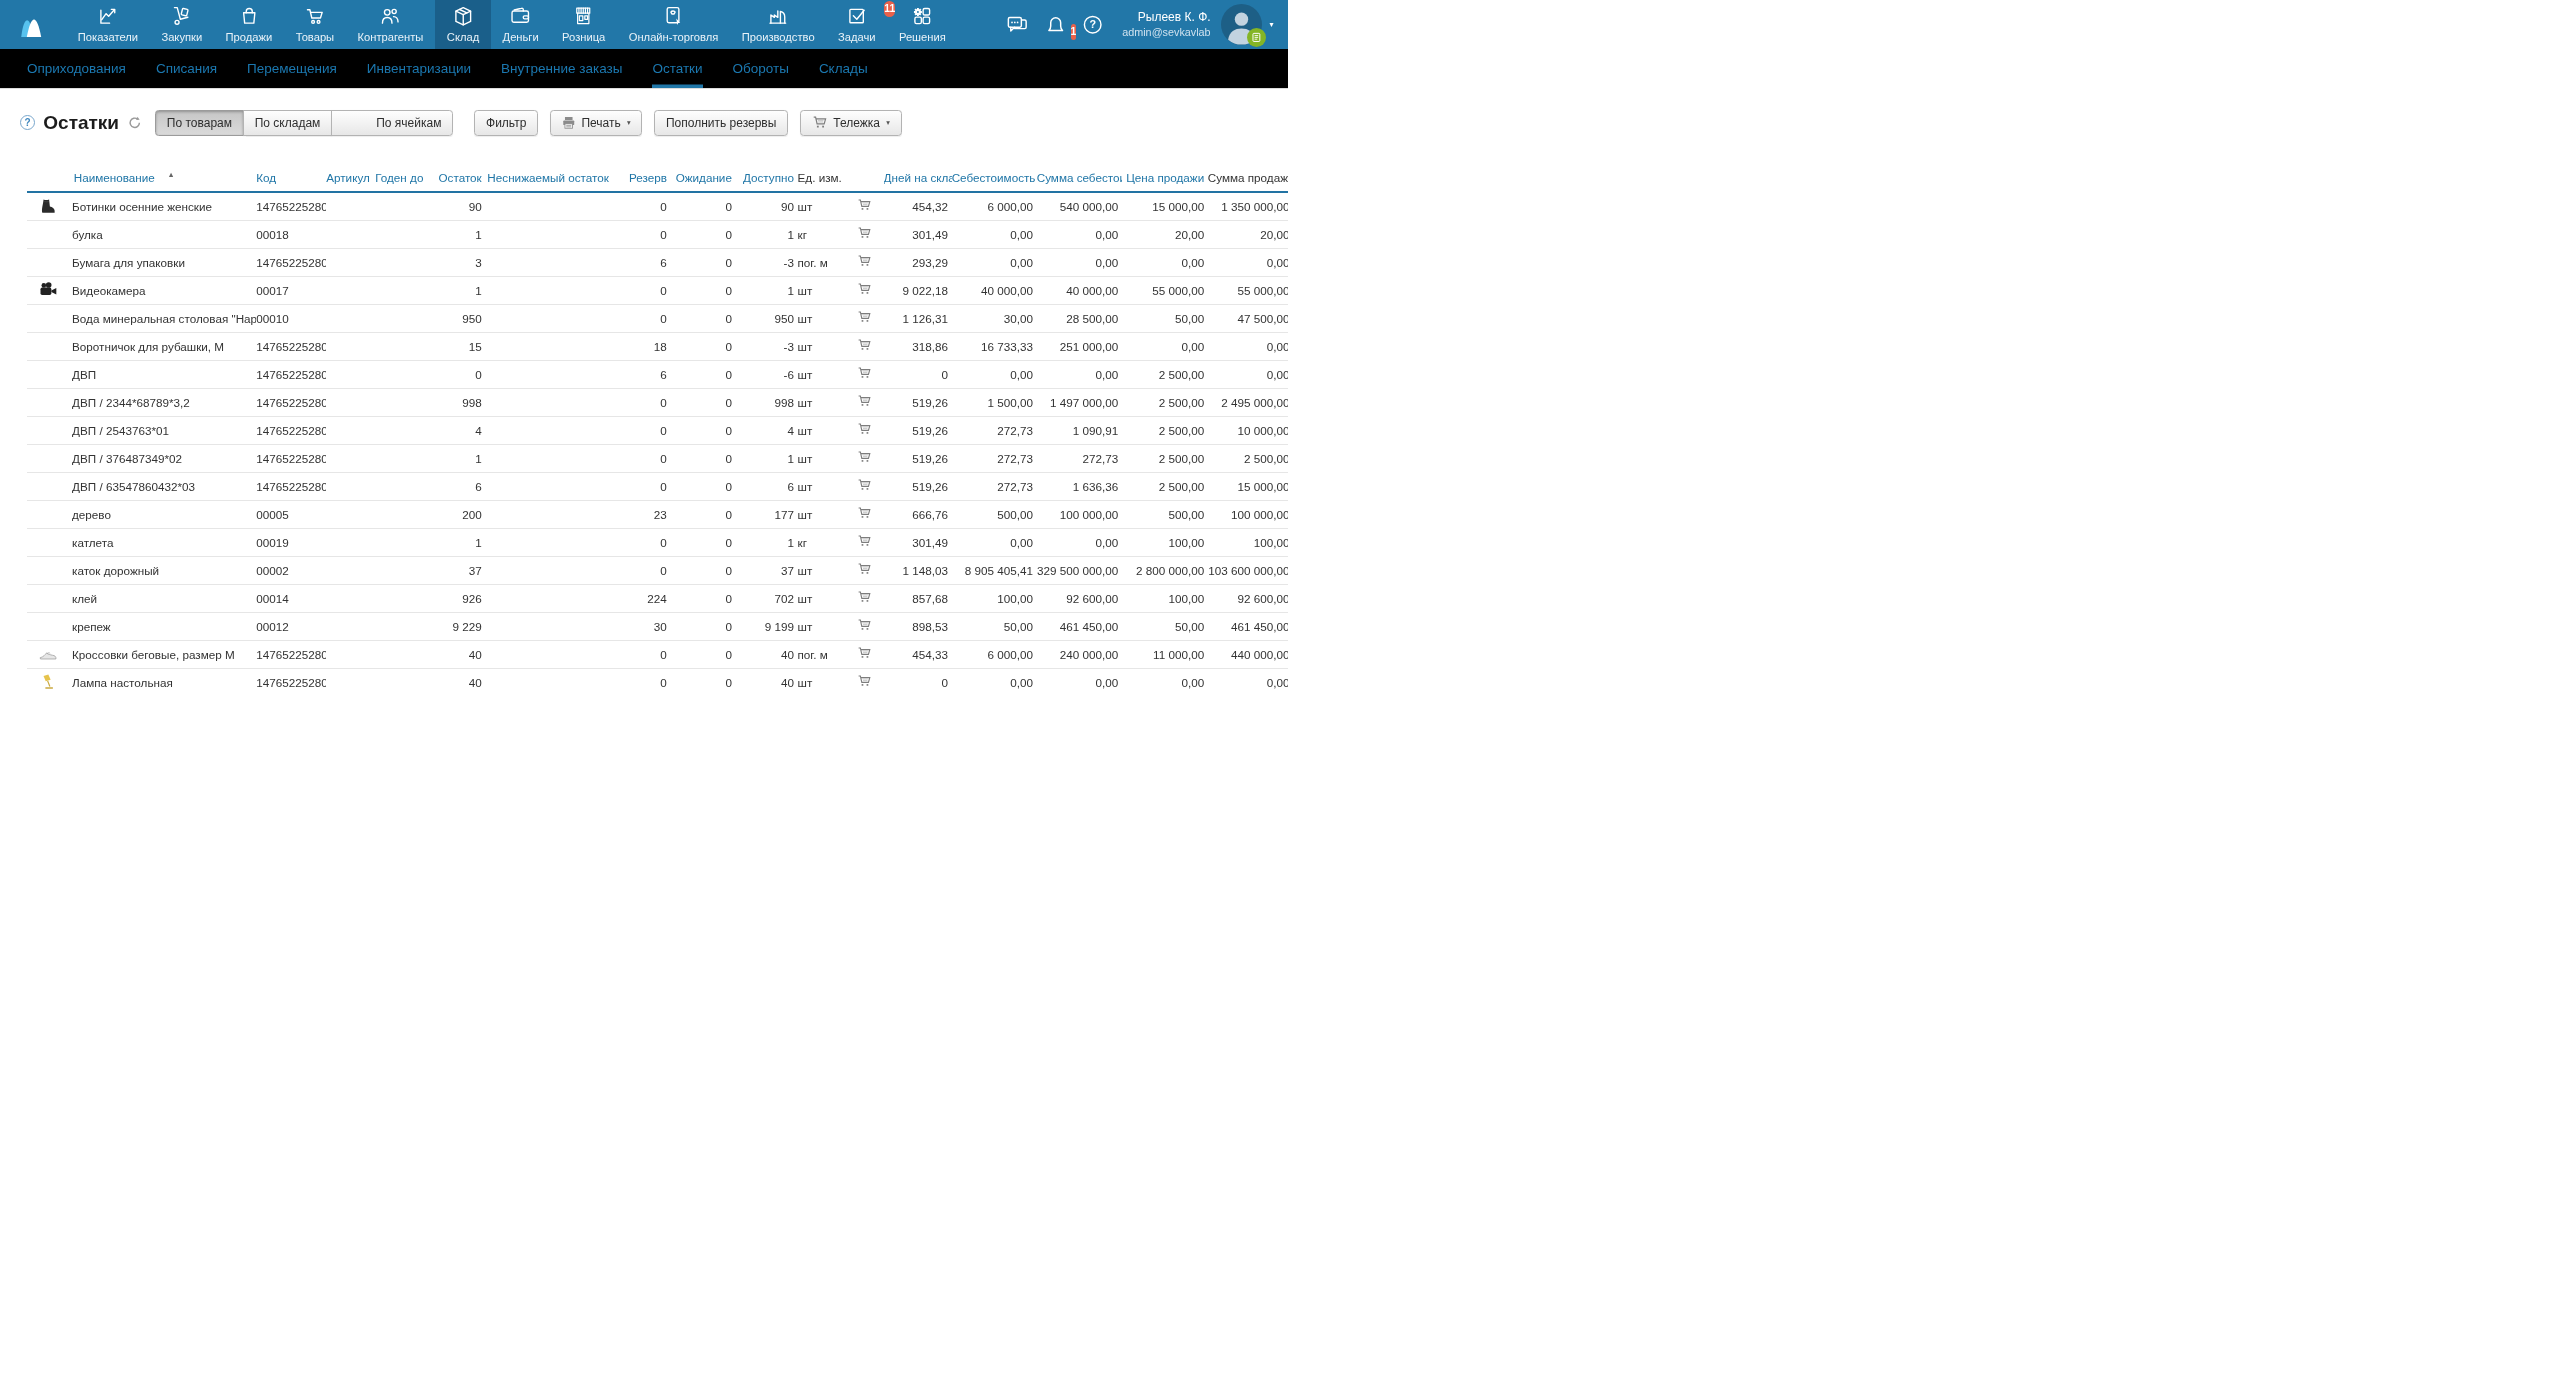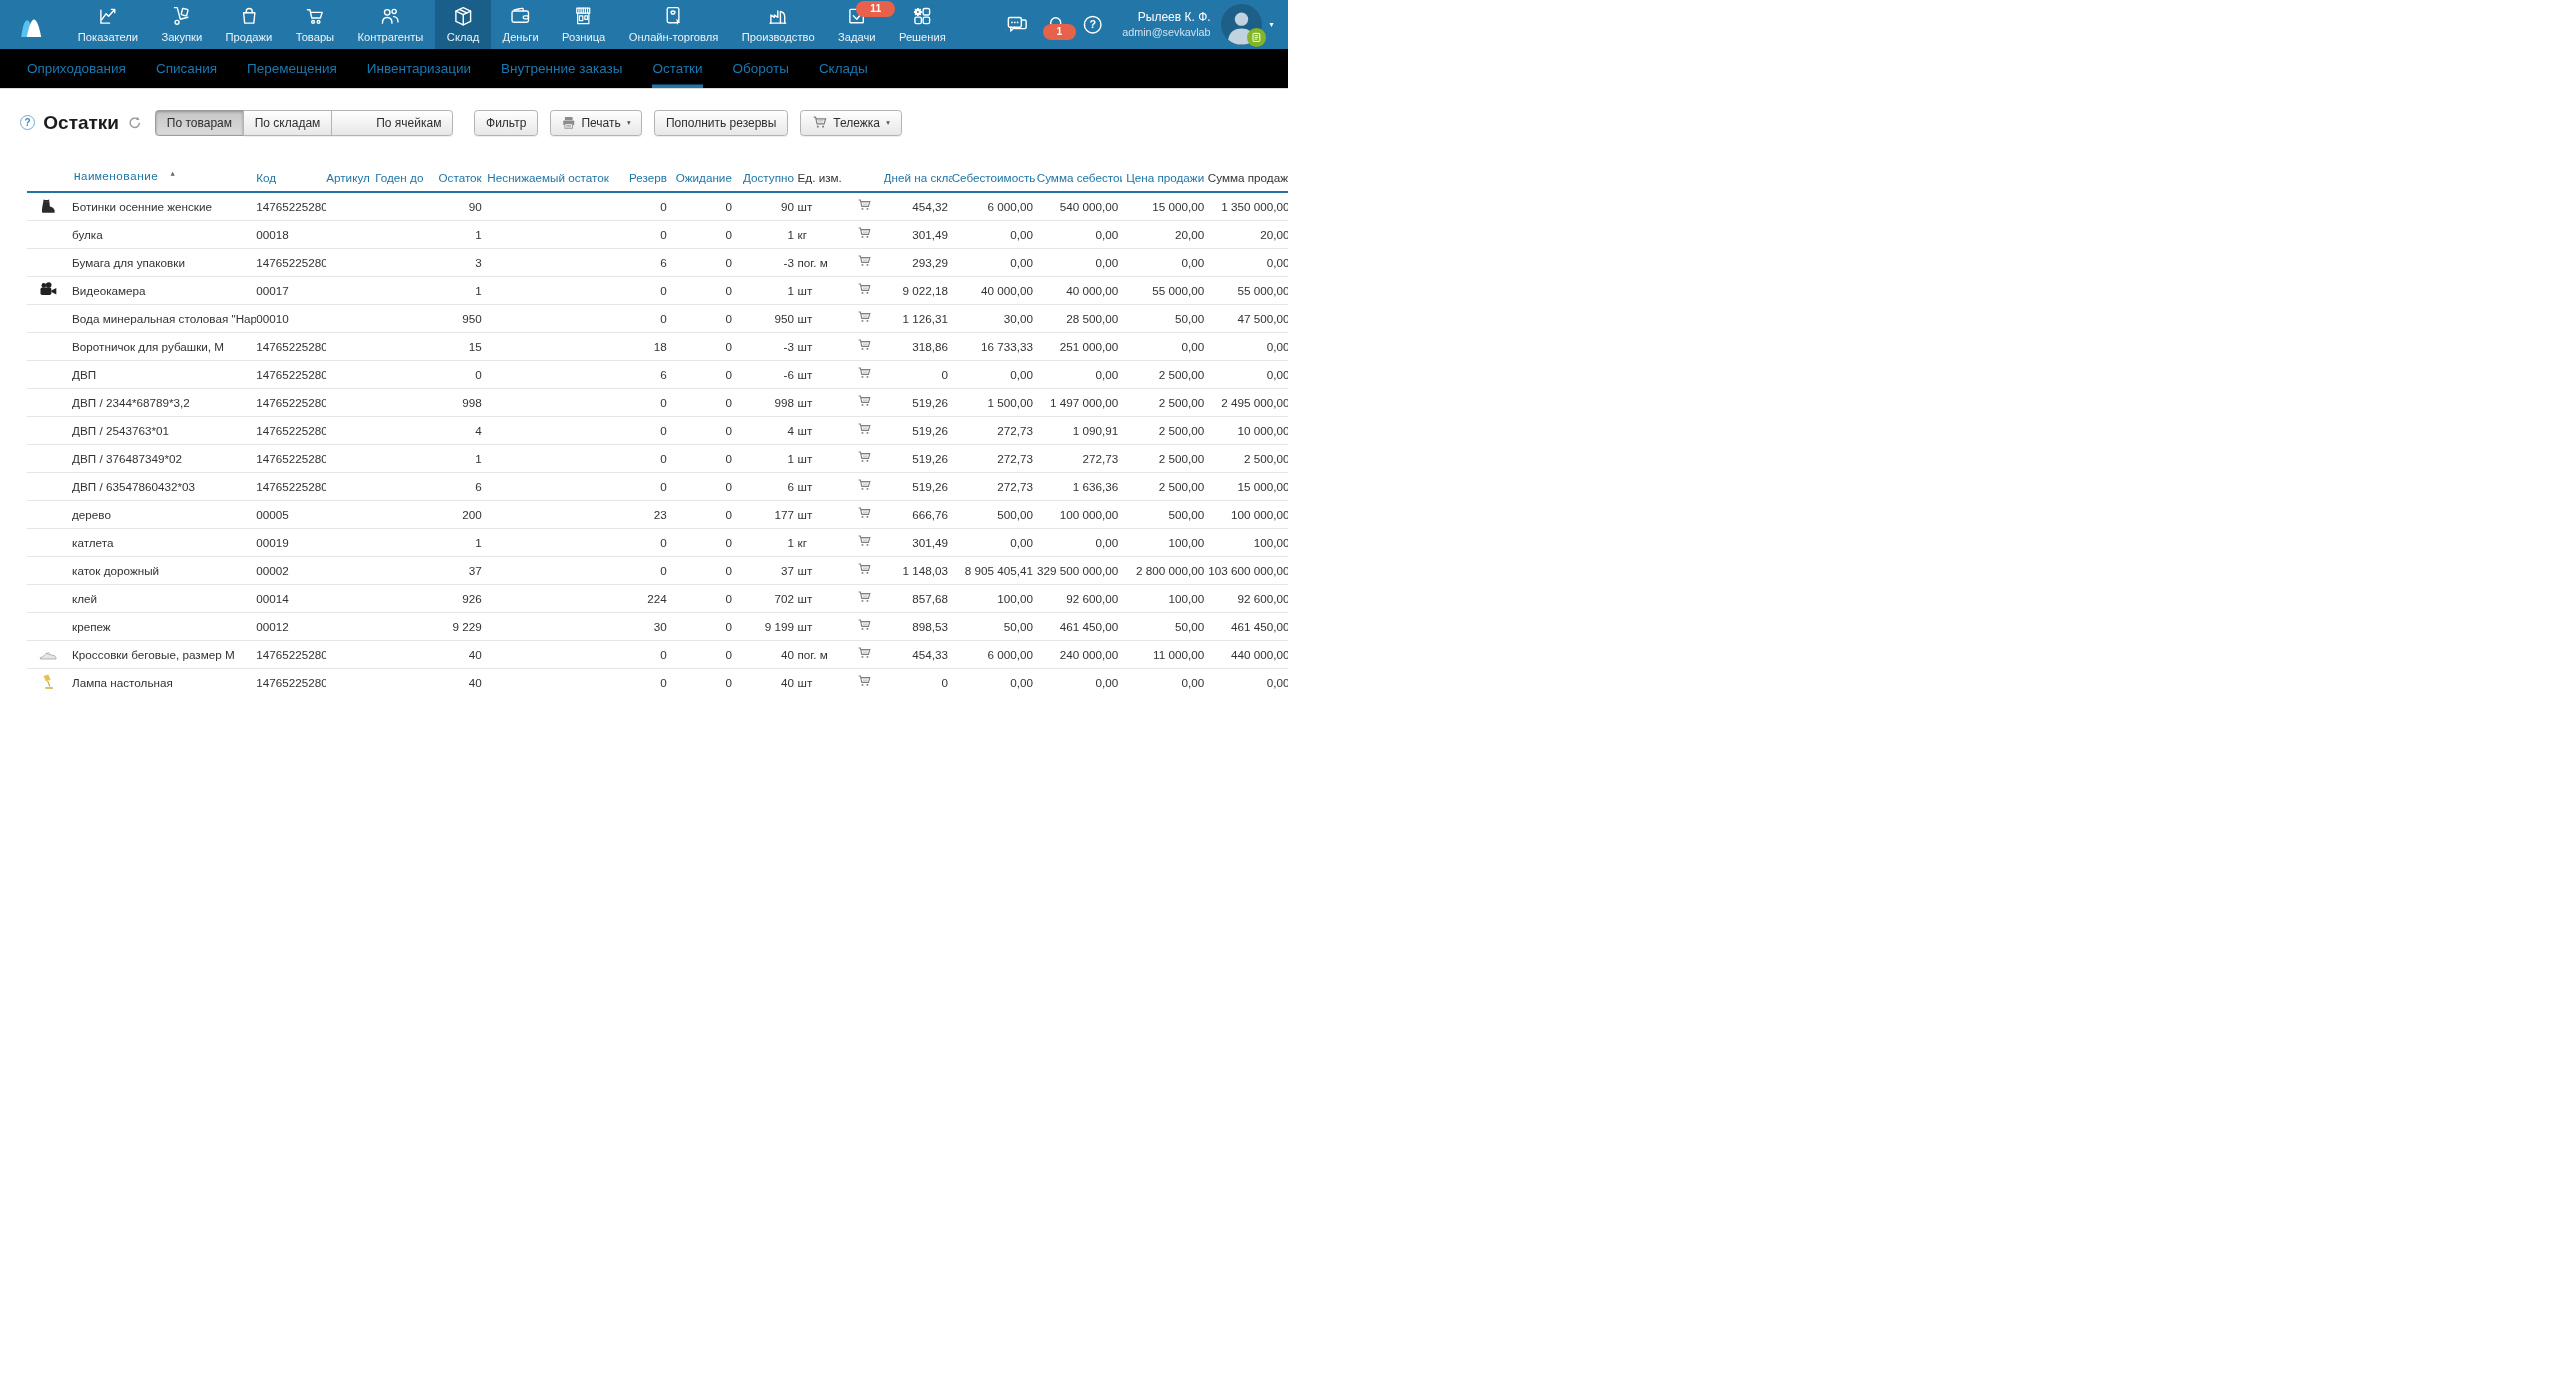--- a/index.html
+++ b/index.html
@@ -9,21 +9,21 @@
 
   
   .topbar{height:49px;background:#2277a8;display:flex;align-items:stretch;color:#fff;}
   .logo{display:flex;align-items:center;padding:0 12.6px 0 13.5px;cursor:pointer;}
   .nav-item{display:flex;flex-direction:column;align-items:center;justify-content:center;
             padding:3.6px 11.7px 4.5px;font-size:11.2px;color:#eaf3f9;position:relative;cursor:pointer;white-space:nowrap;}
   .nav-item.active{background:#1a5f8a;}
   .nav-item svg{display:block;}
   .nav-label{margin-top:2.7px;}
   .badge{position:absolute;background:#e8614b;color:#fff;border-radius:8.5px;font-size:10.3px;
-         line-height:16px;padding:0 14px;font-weight:bold;z-index:3;}
+         line-height:16px;padding:0 0;font-weight:bold;z-index:3;}
   .task-badge{top:0.9px;right:-8px;}
   .topbar-right{margin-left:auto;display:flex;align-items:center;padding-right:14.4px;}
   .icon-btn{position:relative;margin-left:13.5px;cursor:pointer;display:flex;}
   .bell-badge{bottom:-3.6px;right:-9px;position:absolute;}
   .user-block{text-align:right;margin:0 10.8px 0 18px;line-height:1.3;}
   .user-name{font-size:12px;}
   .user-email{font-size:10.8px;color:#cfe2ef;}
   .avatar-wrap{position:relative;width:41px;height:41px;cursor:pointer;flex:none;}
   .avatar-badge{position:absolute;right:-3.6px;bottom:-1.8px;width:19px;height:19px;border-radius:50%;
                 background:#84b526;display:flex;align-items:center;justify-content:center;}
@@ -76,21 +76,21 @@
   .col-available{width:62px;}
   .col-unit{width:50px;padding-left:7.2px;margin-top:46px;}
   .col-cart{width:36px;text-align:center;padding:0;}
   .col-days{width:68px;}
   .col-cost{width:85px;}
   .col-cost_sum{width:85px;}
   .col-price{width:86px;}
   .col-price_sum{width:85px;}
   td.col-thumb svg{vertical-align:middle;}
   td.col-cart{cursor:pointer;}
-  th.col-name{padding-left:1.8px;font-family:Liberation Mono, monospace;}
+  th.col-name{padding-left:1.8px;}
 </style>
 </head>
 <body>
 
 <div class="screen">
 
   <div class="topbar">
     <div class="logo">
       <svg viewBox="0 0 50 30" width="40" height="24">
         <path d="M9 30C11 14 14 9 16.5 9c2 0 3.5 3 5 9L23.5 30z" fill="#57c2ef"></path>

